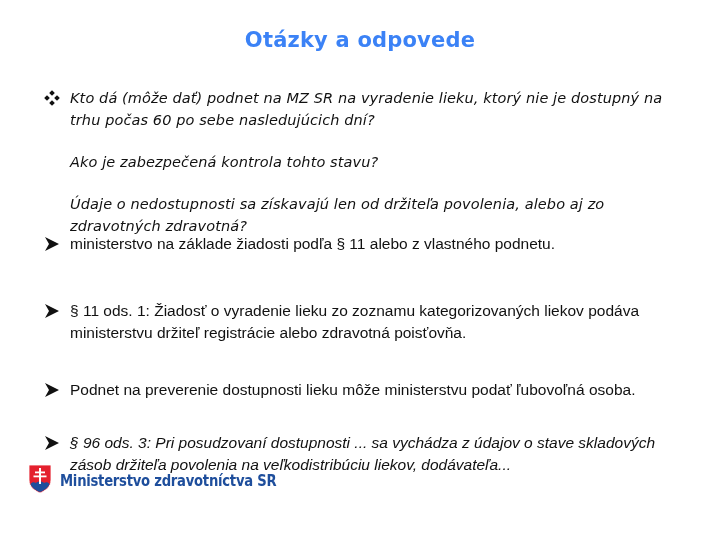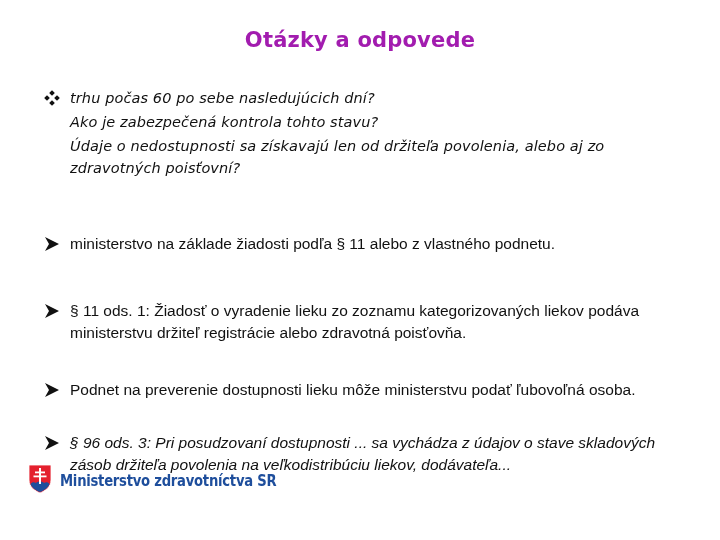--- a/index.html
+++ b/index.html
@@ -18,21 +18,21 @@
   .title {
     position: absolute;
     left: 0;
     top: 28px;
     width: 720px;
     text-align: center;
     font-family: "DejaVu Sans", sans-serif;
     font-weight: bold;
     font-size: 21px;
     letter-spacing: 0.2px;
-    color: #a21caf;
+    color: #3b82f6;
   }
   .item {
     position: absolute;
     left: 44px;
     width: 650px;
   }
   .bullet {
     position: absolute;
     left: 0;
     top: 0;
@@ -45,21 +45,21 @@
     font-size: 15.5px;
     line-height: 22px;
   }
   .italic .body-text {
     font-style: italic;
     font-family: "DejaVu Sans", sans-serif;
     font-size: 14.5px;
     letter-spacing: 0.1px;
   }
   .line { display: block; white-space: nowrap; }
-  .sub-line { display: block; white-space: nowrap; margin-top: 2px; }
+  .sub-line { display: block; white-space: nowrap; margin-top: 20px; }
   .logo {
     position: absolute;
     left: 28px;
     top: 464px;
     height: 34px;
     display: flex;
     align-items: center;
   }
   .logo-text {
     margin-left: 8px;
@@ -82,24 +82,25 @@
   <div class="item italic" style="top:87px;">
     <span class="bullet">
       <svg width="16" height="16" viewBox="0 0 16 16" style="margin-top:3px;">
         <rect x="6" y="1" width="4" height="4" transform="rotate(45 8 3)" fill="#111"></rect>
         <rect x="6" y="11" width="4" height="4" transform="rotate(45 8 13)" fill="#111"></rect>
         <rect x="1" y="6" width="4" height="4" transform="rotate(45 3 8)" fill="#111"></rect>
         <rect x="11" y="6" width="4" height="4" transform="rotate(45 13 8)" fill="#111"></rect>
       </svg>
     </span>
     <div class="body-text">
+      <span class="line">Kto  dá (môže dať)  podnet na MZ SR na vyradenie lieku, ktorý nie je dostupný na</span>
       <span class="line">trhu počas 60 po sebe nasledujúcich dní?</span>
       <span class="sub-line">Ako je zabezpečená kontrola tohto stavu?</span>
       <span class="sub-line">Údaje o nedostupnosti sa získavajú len od držiteľa povolenia, alebo aj zo</span>
-      <span class="line">zdravotných poisťovní?</span>
+      <span class="line">zdravotných zdravotná?</span>
     </div>
   </div>
 
   <div class="item" style="top:233px;">
     <span class="bullet">
       <svg width="16" height="16" viewBox="0 0 16 16" style="margin-top:3px;">
         <path d="M1 1 L15 8 L1 15 L5 8 Z" fill="#111"></path>
       </svg>
     </span>
     <div class="body-text">

